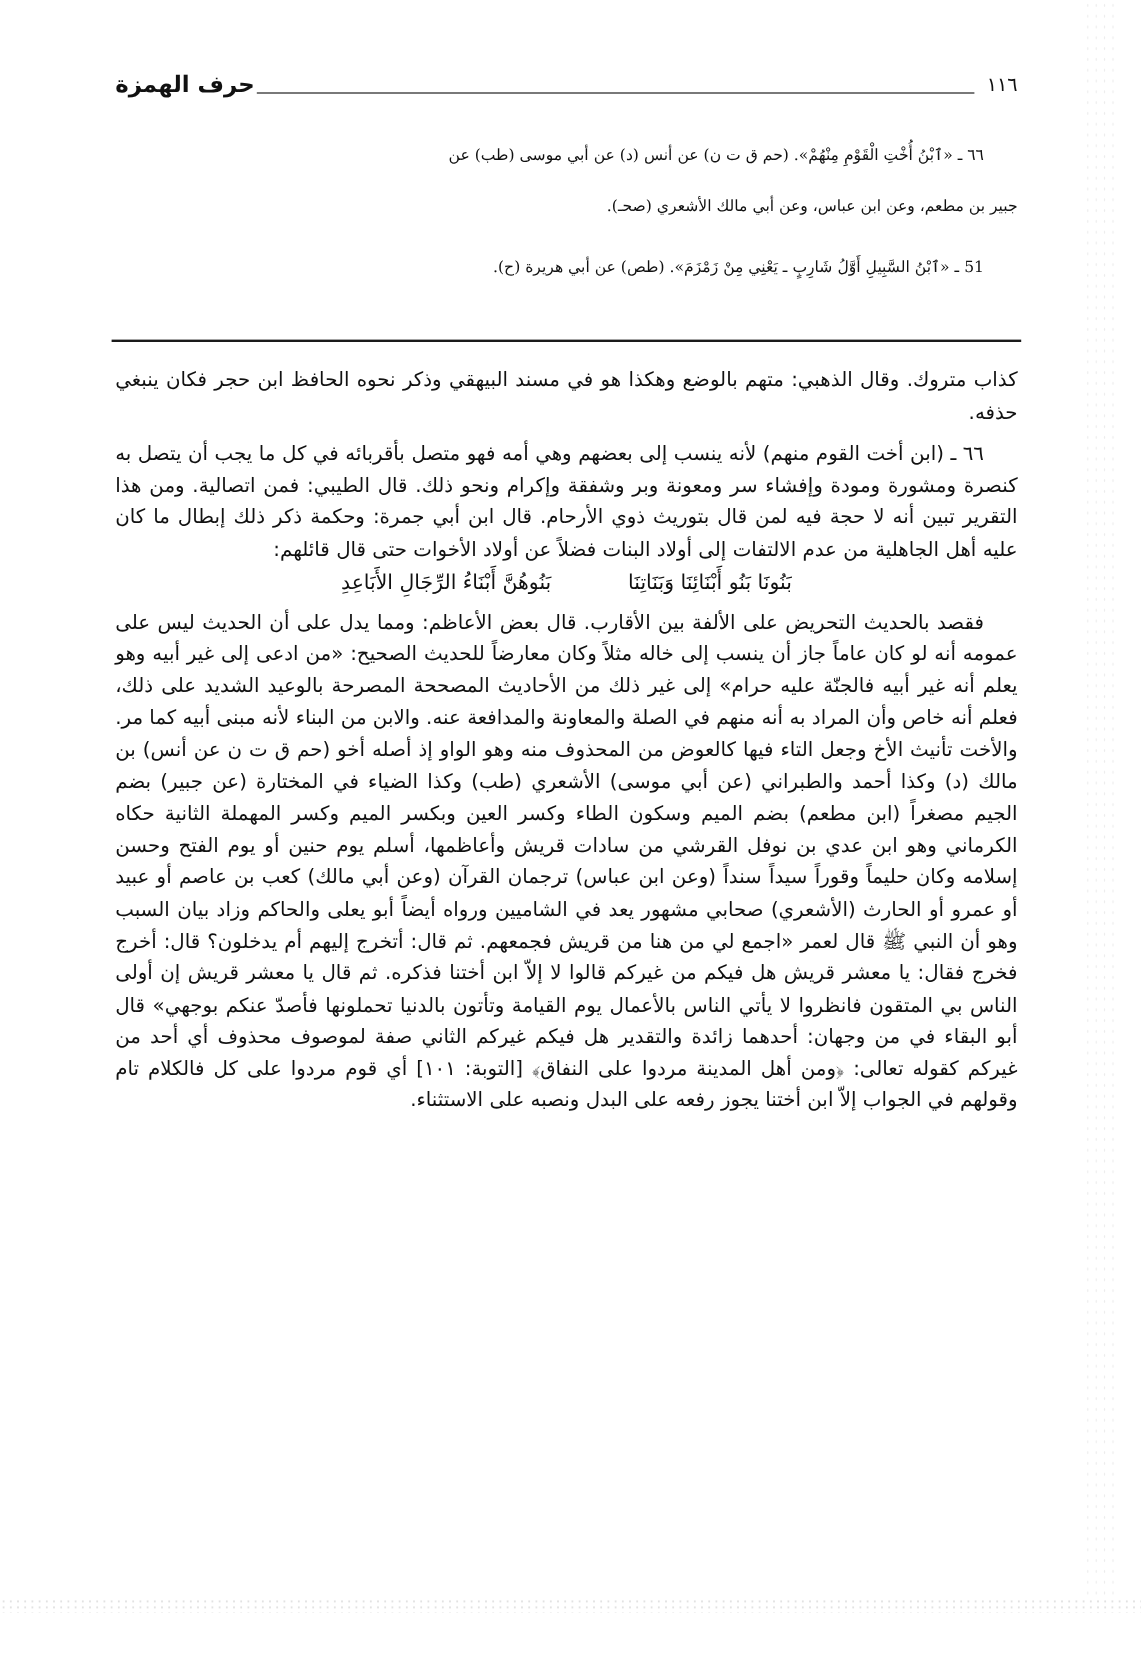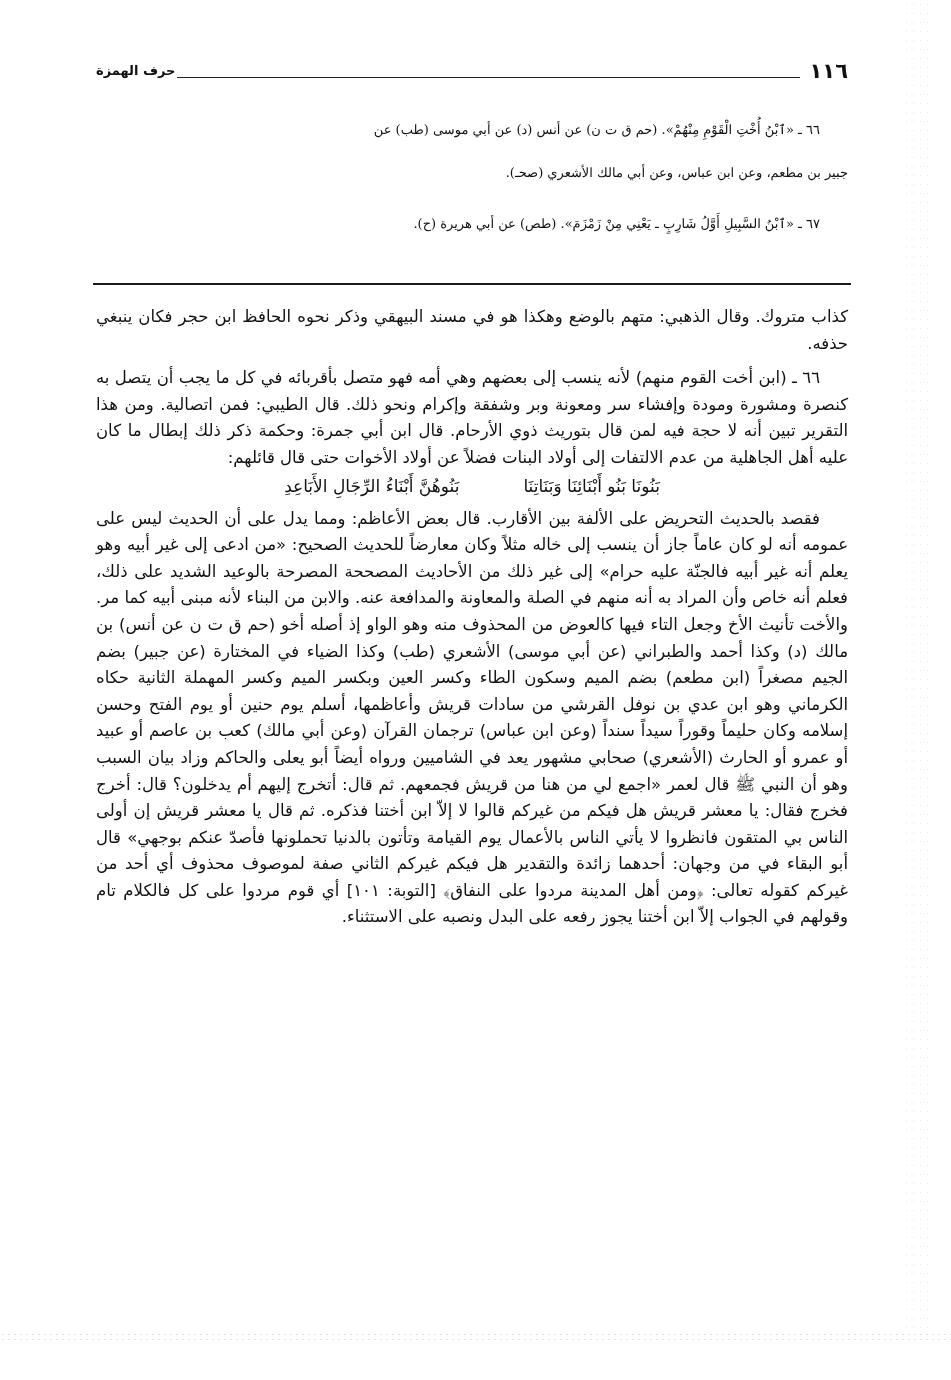--- a/index.html
+++ b/index.html
@@ -40,32 +40,32 @@
     .header {
       position: absolute;
       left: 96px; top: 52px;
       width: 752px; height: 30px;
       direction: rtl;
       display: flex;
       align-items: flex-end;
       font-family: "DejaVu Sans", sans-serif;
     }
     .page-number {
-      font-size: 21px;
-      font-weight: bold;
+      font-size: 16px;
+      font-weight: normal;
       padding-left: 10px;
       line-height: 22px;
     }
     .header-rule {
       flex: 1;
       border-bottom: 1.5px solid #222;
       margin-bottom: 4px;
     }
     .header-title {
-      font-size: 13px;
+      font-size: 19px;
       font-weight: bold;
       padding-right: 2px;
       line-height: 22px;
     }
     .hadith-block {
       position: absolute;
       left: 96px; top: 108px;
       width: 752px;
       direction: rtl;
       text-align: justify;
@@ -129,21 +129,21 @@
 
   <div class="header">
     <span class="page-number">١١٦</span>
     <span class="header-rule"></span>
     <span class="header-title">حرف الهمزة</span>
   </div>
 
   <div class="hadith-block">
     <p class="h66">٦٦ ـ «ٱبْنُ أُخْتِ الْقَوْمِ مِنْهُمْ». (حم ق ت ن) عن أنس (د) عن أبي موسى (طب) عن</p>
     <p>جبير بن مطعم، وعن ابن عباس، وعن أبي مالك الأشعري (صحـ).</p>
-    <p class="h67">٦٧ ـ «ٱبْنُ السَّبِيلِ أَوَّلُ شَارِبٍ ـ يَعْنِي مِنْ زَمْزَمَ». (طص) عن أبي هريرة (ح).</p>
+    <p class="h67">51 ـ «ٱبْنُ السَّبِيلِ أَوَّلُ شَارِبٍ ـ يَعْنِي مِنْ زَمْزَمَ». (طص) عن أبي هريرة (ح).</p>
   </div>
 
   <div class="footnote-rule"></div>
 
   <div class="commentary">
     <p>كذاب متروك. وقال الذهبي: متهم بالوضع وهكذا هو في مسند البيهقي وذكر نحوه الحافظ ابن حجر فكان ينبغي حذفه.</p>
     <p class="indent gap">٦٦ ـ (ابن أخت القوم منهم) لأنه ينسب إلى بعضهم وهي أمه فهو متصل بأقربائه في كل ما يجب أن يتصل به كنصرة ومشورة ومودة وإفشاء سر ومعونة وبر وشفقة وإكرام ونحو ذلك. قال الطيبي: فمن اتصالية. ومن هذا التقرير تبين أنه لا حجة فيه لمن قال بتوريث ذوي الأرحام. قال ابن أبي جمرة: وحكمة ذكر ذلك إبطال ما كان عليه أهل الجاهلية من عدم الالتفات إلى أولاد البنات فضلاً عن أولاد الأخوات حتى قال قائلهم:</p>
     <div class="poem">
       <span>بَنُونَا بَنُو أَبْنَائِنَا وَبَنَاتِنَا</span>
       <span>بَنُوهُنَّ أَبْنَاءُ الرِّجَالِ الأَبَاعِدِ</span>

